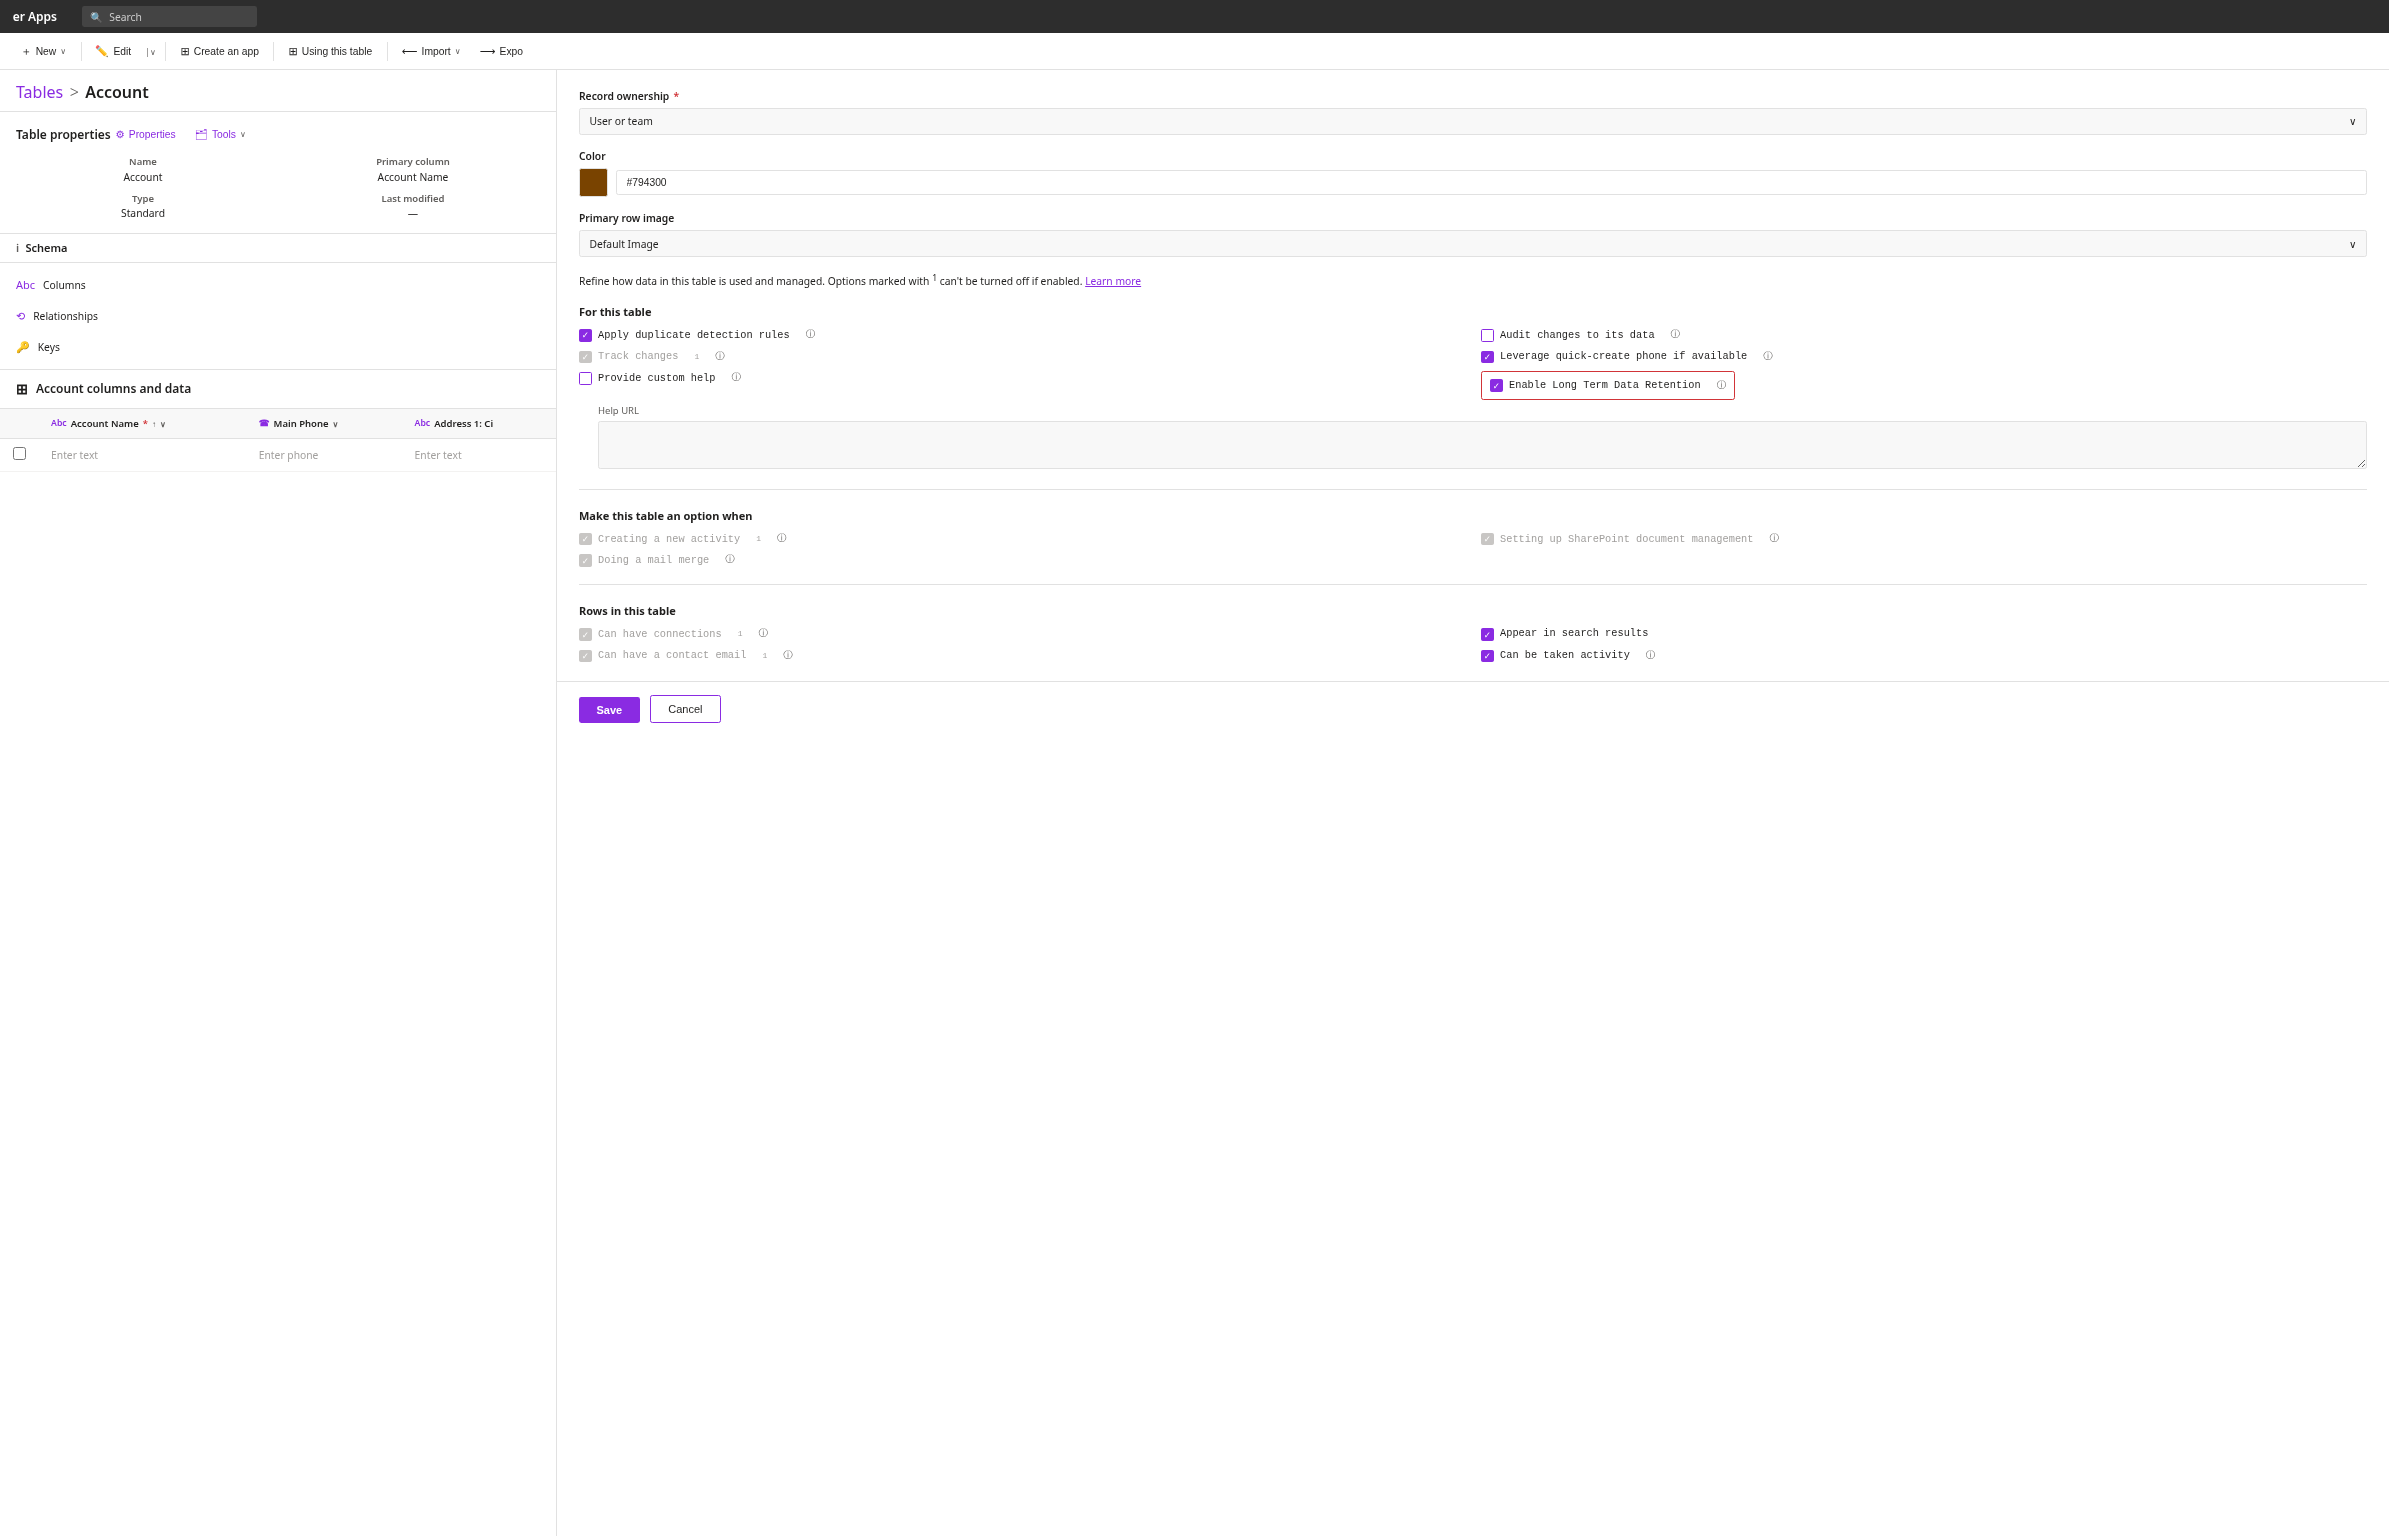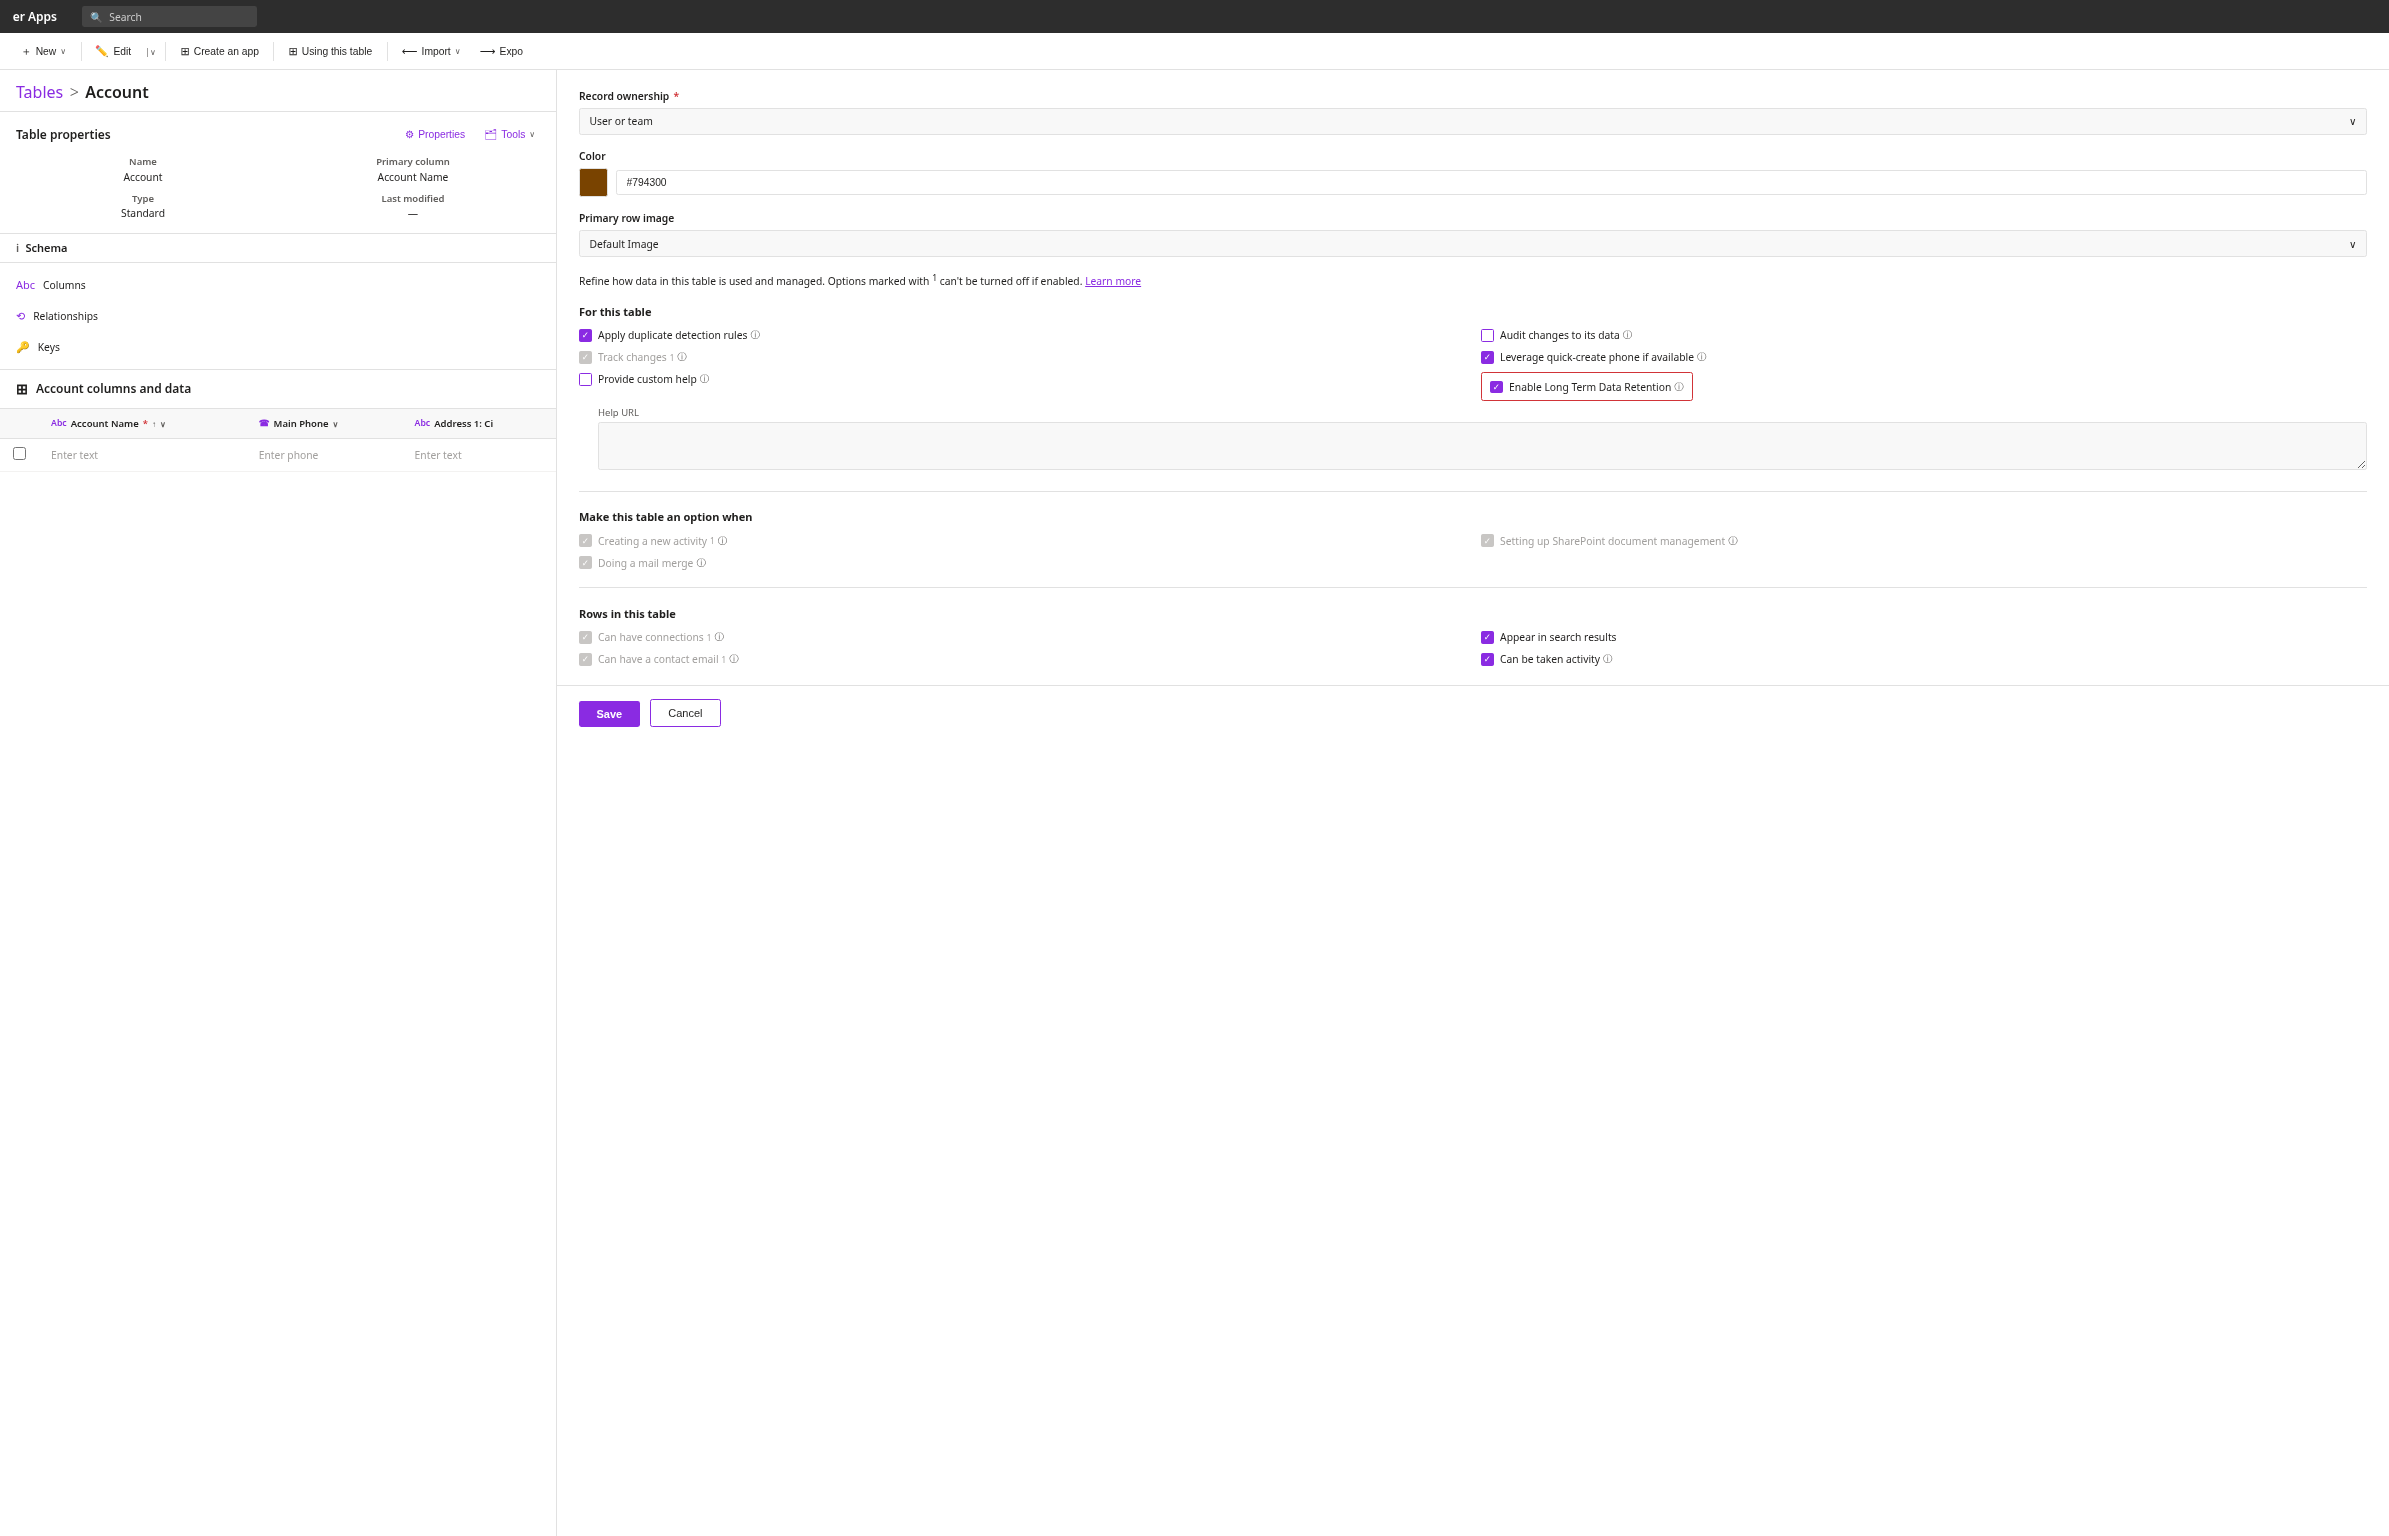--- a/index.html
+++ b/index.html
@@ -85,21 +85,20 @@
     .breadcrumb-sep { color: #605e5c; font-weight: 300; }
 
     
     .table-properties {
       padding: 12.7px 16px;
       border-bottom: 0.8px solid #e1e1e1;
     }
     .table-properties-header {
       display: flex;
       align-items: center;
-      justify-content: space-between;
       margin-bottom: 11px;
     }
     .table-properties-title { font-size: 12px; font-weight: 600; }
     .prop-actions { display: flex; align-items: center; gap: 9.5px; }
     .prop-action-btn {
       display: flex;
       align-items: center;
       gap: 4px;
       font-size: 10.3px;
       color: #8a2be2;
@@ -341,21 +340,21 @@
     .btn-cancel {
       background: #fff;
       color: #201f1e;
       border: 0.8px solid #8a2be2;
       border-radius: 2.4px;
       padding: 7.1px 17.5px;
       font-size: 11px;
       cursor: pointer;
     }
 
-    .checkbox-label-wrap { display: flex; align-items: center; gap: 3px; flex-wrap: wrap; }
+    .checkbox-label-wrap { display: flex; align-items: center; gap: 16px; flex-wrap: wrap; font-family: Liberation Mono, monospace; }
   </style>
 </head>
 <body>
 
 <div class="top-bar">
   <span class="top-bar-title">er Apps</span>
   <div class="search-box">
     <span>🔍</span>
     <span>Search</span>
   </div>

